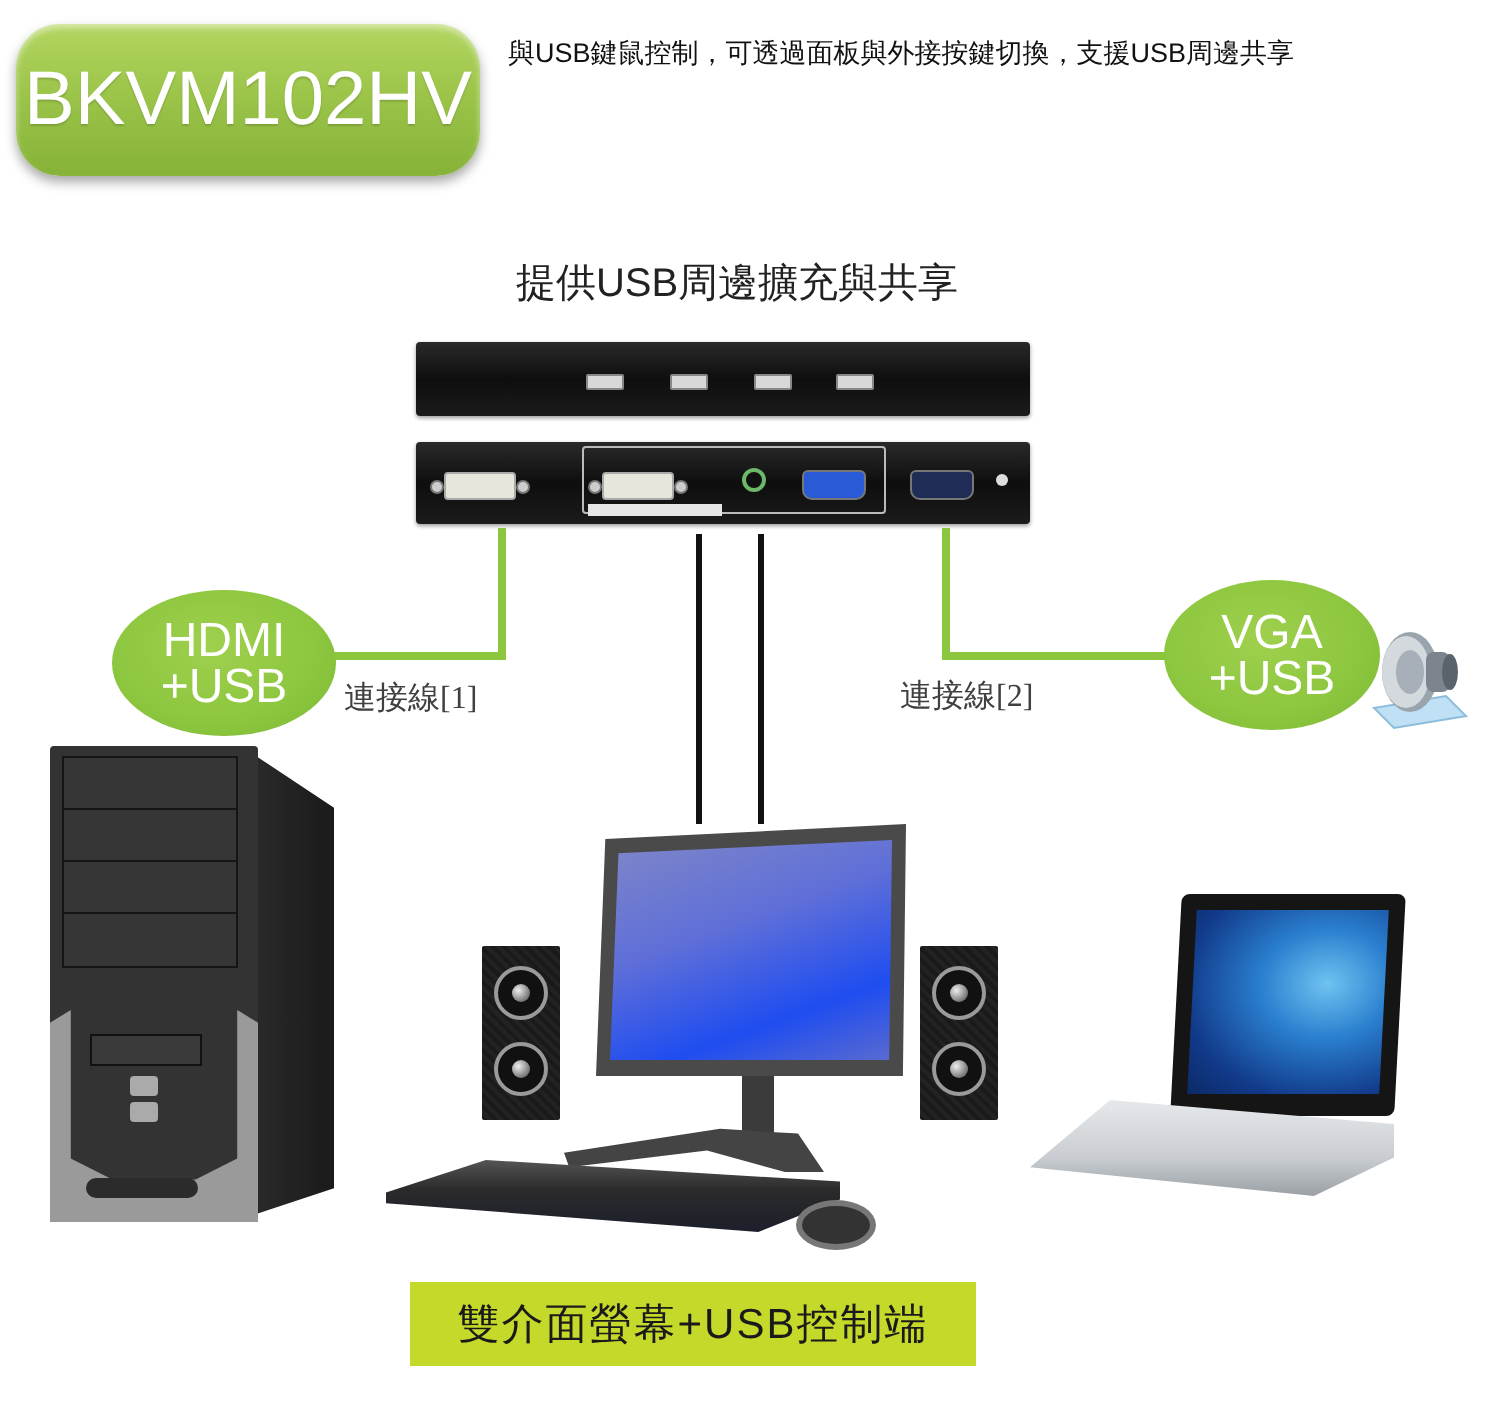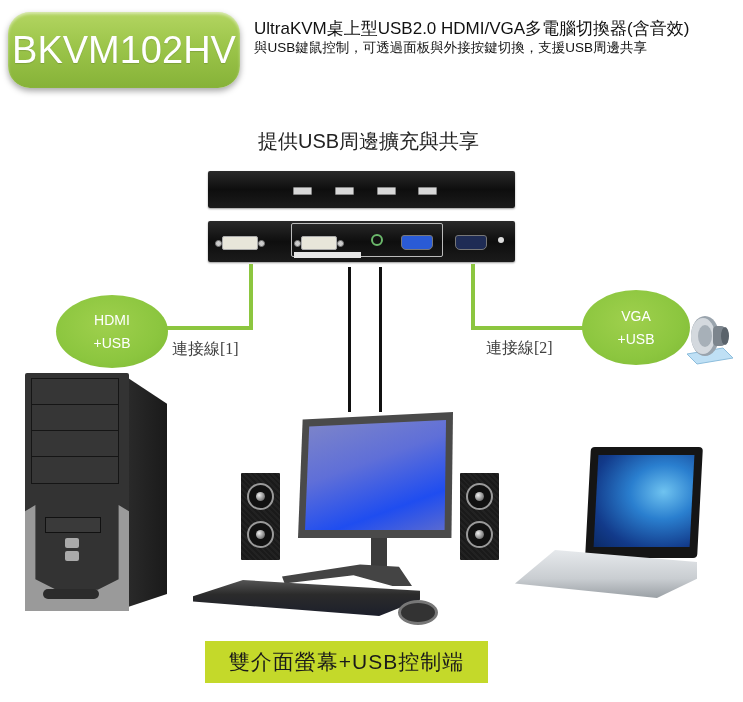--- a/index.html
+++ b/index.html
@@ -34,21 +34,21 @@
   .inner-box { position:absolute; left:27%; top:2px; width:49%; height:32px; border:1px solid #bbb; border-radius:2px; }
   .inner-label { position:absolute; left:28%; top:31px; width:22%; height:6px; background:#e6e6e6; }
   .audio-jack { position:absolute; left:163px; top:13px; width:8px; height:8px; border-radius:50%; border:2px solid #6bb86b; background:#111; }
   .power { position:absolute; left:290px; top:16px; width:6px; height:6px; border-radius:50%; background:#ddd; }
 
   
   .gline { background:#8cc63f; }
   .bline { background:#111; }
 
   
-  .ellipse { border-radius:50%; background:radial-gradient(ellipse at 45% 40%, #9fd04d 0%, #8cc63f 60%, #7db834 100%); color:#fff; display:flex; flex-direction:column; align-items:center; justify-content:center; font-family:"Liberation Sans", sans-serif; font-size:14px; line-height:23px;text-align:right; }
+  .ellipse { border-radius:50%; background:radial-gradient(ellipse at 45% 40%, #9fd04d 0%, #8cc63f 60%, #7db834 100%); color:#fff; display:flex; flex-direction:column; align-items:center; justify-content:center; font-family:"Liberation Sans", sans-serif; font-size:24px; line-height:23px;text-align:right; }
   .conn-label { font-size:16px; color:#404040; font-family:Liberation Serif, serif; white-space:nowrap; }
 
   
   .bottom-label { left:205px; top:641px; width:283px; height:42px; background:#c4d92a; display:flex; align-items:center; justify-content:center; font-size:21px; color:#1a1a1a; font-family:"Liberation Sans", sans-serif; letter-spacing:1px; }
 
   
   .tower-side { left:125px; top:376px; width:42px; height:232px; background:linear-gradient(90deg,#2b2b2b,#1a1a1a); clip-path:polygon(0 0, 100% 12%, 100% 94%, 0 100%); }
   .tower-front { left:25px; top:373px; width:104px; height:238px; background:#333; border-radius:2px; }
   .bay { position:absolute; left:6px; width:86px; height:26px; border:1px solid #151515; background:#363636; }
   .tower-grey { position:absolute; left:0; top:132px; width:104px; height:106px; background:#9a9a9a; clip-path:polygon(0 6%, 10% 0, 10% 70%, 30% 80%, 70% 80%, 90% 70%, 90% 0, 100% 6%, 100% 100%, 0 100%); }
@@ -77,21 +77,20 @@
   
   .spk-icon { left:683px; top:310px; width:52px; height:56px; }
 </style>
 </head>
 <body>
 
 <div class="abs badge">
   <span>BKVM102HV</span>
 </div>
 <div class="abs head-desc">
-  <div class="l1">UltraKVM桌上型USB2.0 HDMI/VGA多電腦切換器(含音效)</div>
   <div class="l2">與USB鍵鼠控制，可透過面板與外接按鍵切換，支援USB周邊共享</div>
 </div>
 
 <div class="abs usb-title">
   <span>提供USB周邊擴充與共享</span>
 </div>
 
 <div class="abs panel front">
   <div class="usbport" style="left:85px"></div>
   <div class="usbport" style="left:127px"></div>
@@ -121,21 +120,21 @@
 <div class="abs ellipse" style="left:56px;top:295px;width:112px;height:73px">
   <span>HDMI</span>
   <span>+USB</span>
 </div>
 <div class="abs conn-label" style="left:172px;top:339px">連接線[1]</div>
 
 <div class="abs ellipse" style="left:582px;top:290px;width:108px;height:75px">
   <span>VGA</span>
   <span>+USB</span>
 </div>
-<div class="abs conn-label" style="left:486px;top:338px">連接線[2]</div>
+<div class="abs conn-label" style="left:450px;top:338px">連接線[2]</div>
 
 <svg class="abs spk-icon" viewBox="0 0 52 56">
   <polygon points="4,44 40,38 50,48 14,54" fill="#bfe0f5" stroke="#8cbddc" stroke-width="1"></polygon>
   <ellipse cx="22" cy="26" rx="14" ry="20" fill="#9aa4ad"></ellipse>
   <ellipse cx="20" cy="26" rx="12" ry="18" fill="#d4d9de"></ellipse>
   <ellipse cx="22" cy="26" rx="7" ry="11" fill="#a7b0b8"></ellipse>
   <rect x="30" y="16" width="12" height="20" rx="4" fill="#7c858d"></rect>
   <ellipse cx="42" cy="26" rx="4" ry="9" fill="#5a636b"></ellipse>
 </svg>
 

